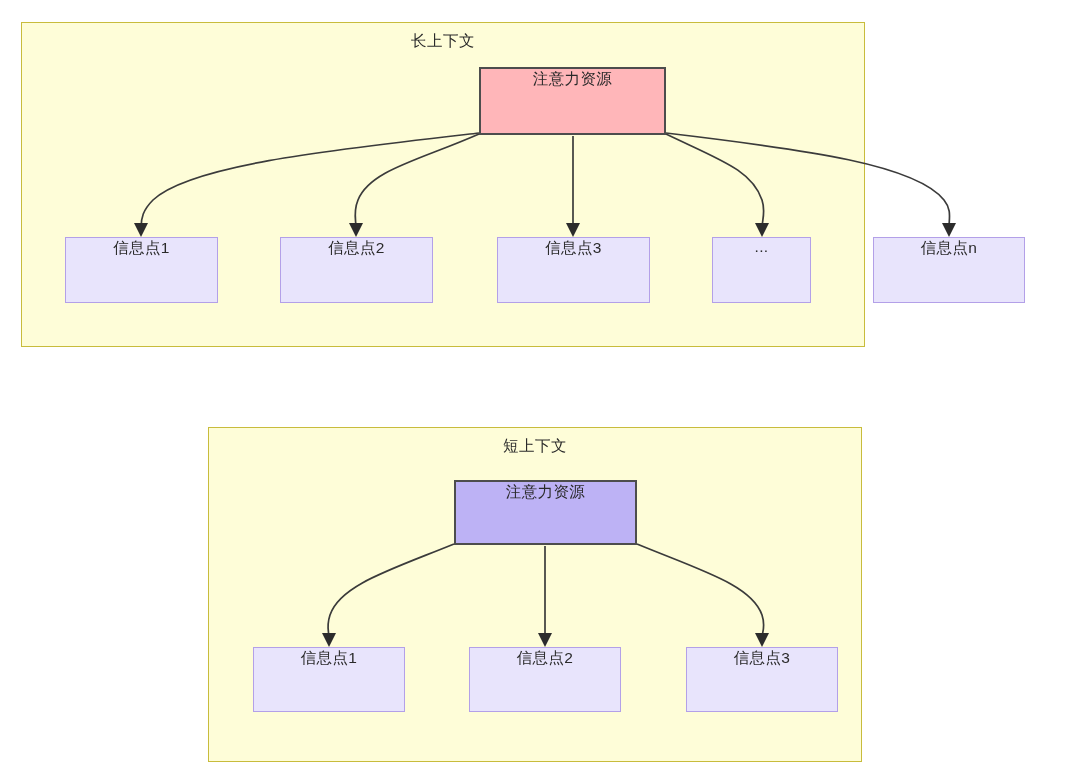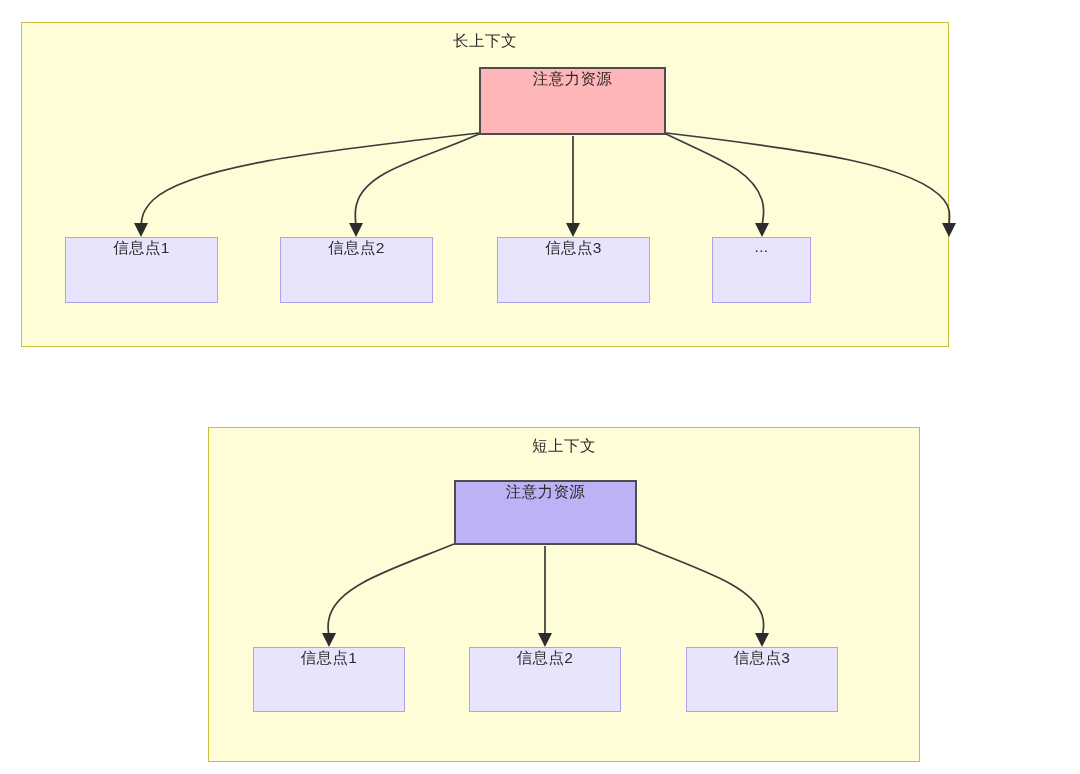--- a/index.html
+++ b/index.html
@@ -26,28 +26,28 @@
   .group {
     position: absolute;
     background: #fefdd8;
     border: 1.6px solid #c8bc3c;
     box-sizing: border-box;
   }
 
   #group-long {
     left: 21px;
     top: 22px;
-    width: 928px;
+    width: 844px;
     height: 325px;
   }
 
   #group-short {
     left: 208px;
     top: 427px;
-    width: 712px;
+    width: 654px;
     height: 335px;
   }
 
   .group-title {
     position: absolute;
     left: 0;
     right: 0;
     top: 8px;
     text-align: center;
     font-size: 15.5px;
@@ -140,20 +140,23 @@
   </div>
   <div class="node node-info" style="left:280px; top:237px; width:153px; height:66px;">
     <span>信息点2</span>
   </div>
   <div class="node node-info" style="left:497px; top:237px; width:153px; height:66px;">
     <span>信息点3</span>
   </div>
   <div class="node node-info" style="left:712px; top:237px; width:99px; height:66px;">
     <span>...</span>
   </div>
+  <div class="node node-info" style="left:873px; top:237px; width:152px; height:66px;">
+    <span>信息点n</span>
+  </div>
 
   <div class="group" id="group-short">
     <div class="group-title">短上下文</div>
   </div>
 
   <svg class="edges" viewBox="0 0 1080 774" width="1080" height="774">
     <path class="edge-path" d="M 454,544 C 390,570 340,585 330,615 C 326,627 329,632 329,638"></path>
     <polygon class="arrow-head" points="329,647 322,633 336,633"></polygon>
 
     <path class="edge-path" d="M 545,546 L 545,638"></path>

